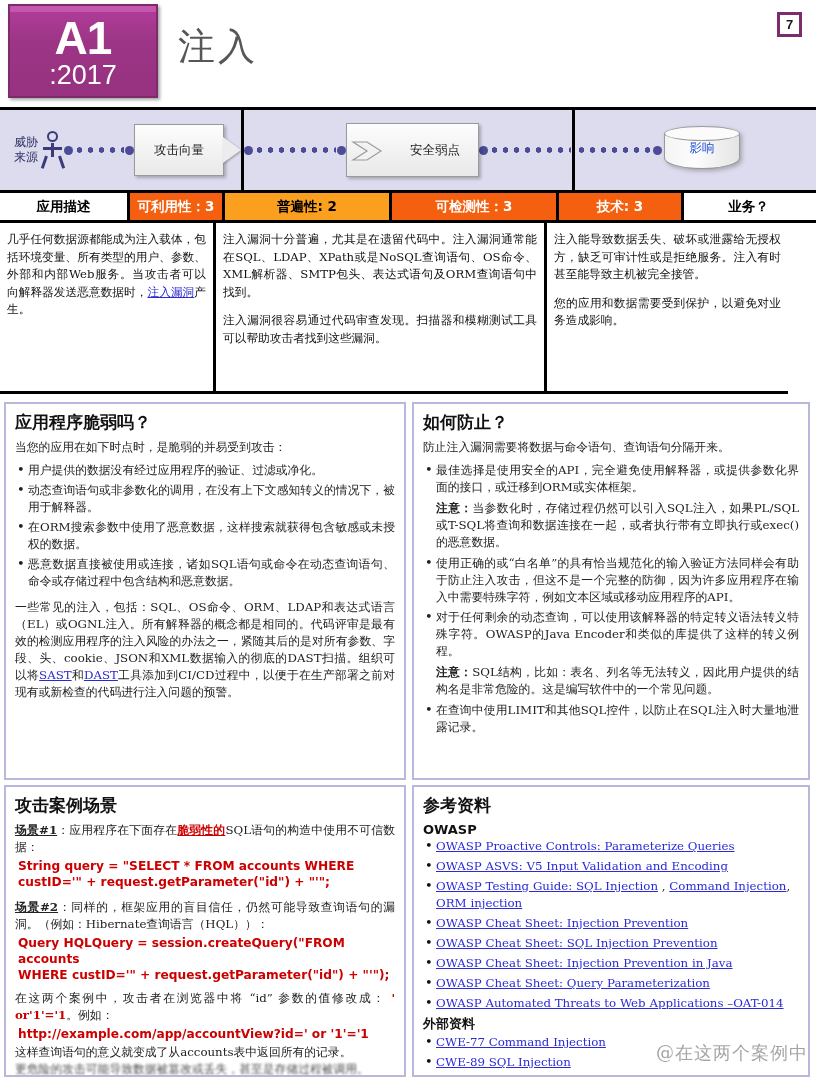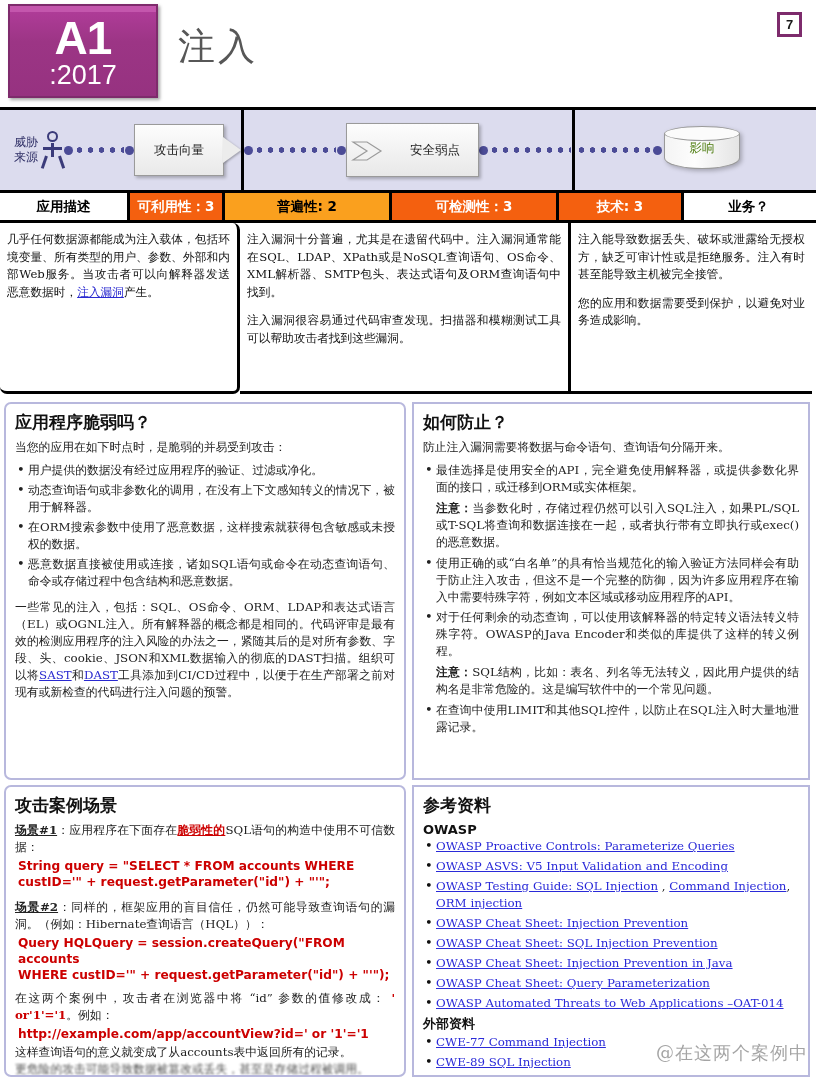--- a/index.html
+++ b/index.html
@@ -223,21 +223,21 @@
     position: absolute; left: 0; top: 0;
     width: 76px; height: 15px;
     background: #fbfbfb;
     border: 1px solid #9a9a9a;
     border-radius: 50%;
     box-sizing: border-box;
   }
   .cyl-label {
     position: absolute; left: 0; top: 14px;
     width: 76px; text-align: center;
-    font-size: 12.5px; color: #4d7c0f;
+    font-size: 12.5px; color: #1d4ed8;
     font-family: "DejaVu Serif", serif;
   }
 
   
   .ratings {
     display: flex;
     height: 30px;
     border-bottom: 3px solid #000;
     box-sizing: border-box;
   }
@@ -275,41 +275,41 @@
     border-right: 3px solid #000;
     border-bottom: 3px solid #000;
     padding: 8px 7px 4px 7px;
     font-family: "DejaVu Serif", serif;
     font-size: 11.7px;
     line-height: 17.5px;
     color: #111;
     text-align: justify;
   }
   .desc-col:last-child { border-right: none; }
-  .dc1 { width: 240px; border-radius: 7px; }
+  .dc1 { width: 216px; }
   .dc2 { width: 331px; }
   .dc3 { width: 241px; }
   .desc-col p { margin: 0 0 11px 0; }
   .lnk { color: #2a2ad0; text-decoration: underline; }
 
   
   .panel-row {
     display: flex;
     gap: 6px;
     padding: 5px 4px 0 4px;
     box-sizing: border-box;
   }
   .panel {
     border: 2px solid #b8b8dd;
     background: #ffffff;
     box-sizing: border-box;
     padding: 7px 9px 4px 9px;
     overflow: hidden;
   }
-  .p-left  { width: 402px; border-radius: 7px; }
+  .p-left  { width: 402px; }
   .p-right { width: 398px; }
   .panel h2 {
     margin: 0 0 5px 0;
     font-family: "DejaVu Sans", sans-serif;
     font-size: 17px;
     font-weight: bold;
     color: #111;
     letter-spacing: 0px;
   }
   .panel .intro {

